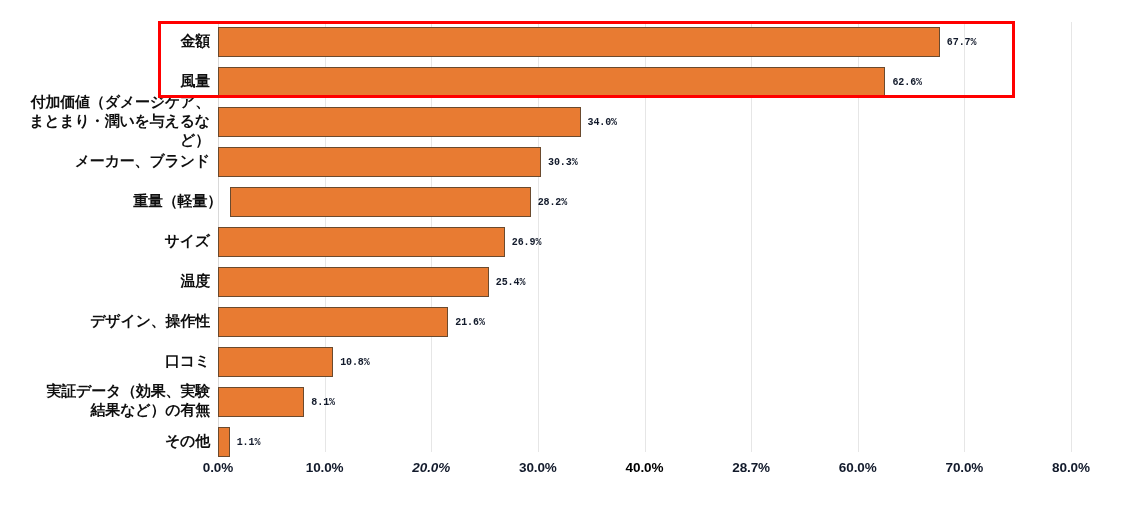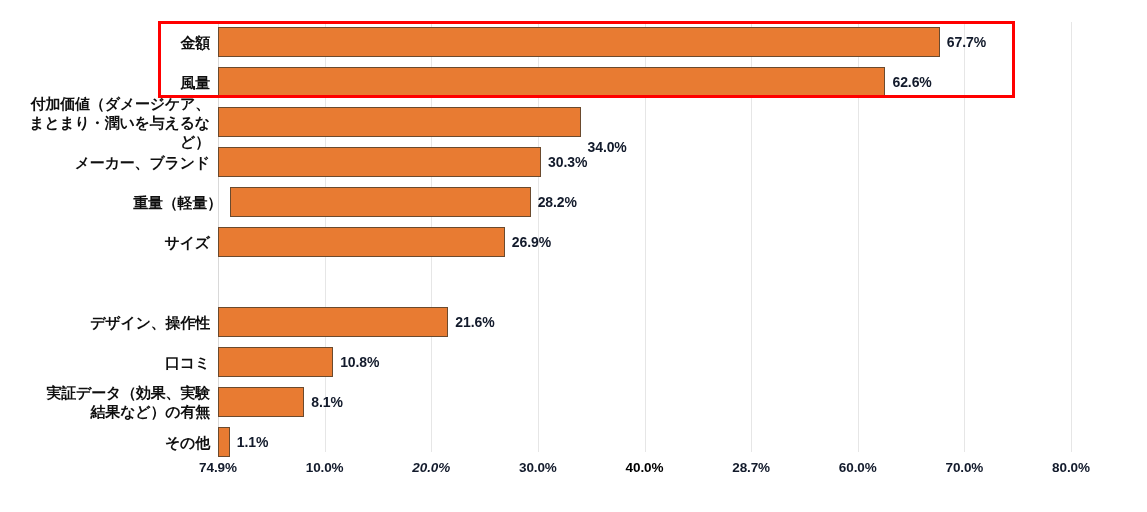--- a/index.html
+++ b/index.html
@@ -51,20 +51,21 @@
     height: 452px;
   }
 
   .row {
     position: absolute;
     left: 0;
     width: 1147px;
     height: 40px;
     display: flex;
     align-items: center;
+    font-family: Liberation Mono, monospace;
   }
 
   .cat-label {
     position: absolute;
     left: 0;
     width: 210px;
     text-align: right;
     font-size: 15px;
     font-weight: bold;
     line-height: 19px;
@@ -84,21 +85,21 @@
     height: 30px;
     background: #e87b32;
     border: 1.5px solid #6a4a2e;
     box-sizing: border-box;
   }
 
   .bar-value {
     position: absolute;
     top: 50%;
     transform: translateY(-50%);
-    font-size: 14px;
+    font-size: 10px;
     font-weight: bold;
     color: #121a2b;
     white-space: nowrap;
     letter-spacing: -0.1px;
   }
 
   
   .xaxis {
     position: absolute;
     left: 0;
@@ -161,21 +162,21 @@
           <div class="bar" style="width: 667.472px; background: rgb(232, 123, 50); border-color: rgb(106, 74, 46);"></div>
         </div>
         <div class="bar-value" style="left: 892.472px; color: rgb(18, 26, 43);">62.6%</div>
       </div>
       <div class="row" style="top: 102px;">
         <div class="cat-label">付加価値（ダメージケア、
 まとまり・潤いを与えるなど）</div>
         <div class="bar-wrap">
           <div class="bar" style="width: 362.525px; background: rgb(232, 123, 50); border-color: rgb(106, 74, 46);"></div>
         </div>
-        <div class="bar-value" style="left: 587.525px; color: rgb(18, 26, 43); margin-top: 25px;">34.0%</div>
+        <div class="bar-value" style="left: 587.525px; color: rgb(18, 26, 43);">34.0%</div>
       </div>
       <div class="row" style="top: 142px;">
         <div class="cat-label">メーカー、ブランド</div>
         <div class="bar-wrap">
           <div class="bar" style="width: 323.074px; background: rgb(232, 123, 50); border-color: rgb(106, 74, 46);"></div>
         </div>
         <div class="bar-value" style="left: 548.074px; color: rgb(18, 26, 43);">30.3%</div>
       </div>
       <div class="row" style="top: 182px; margin-left: 12px;">
         <div class="cat-label">重量（軽量）</div>
@@ -183,20 +184,27 @@
           <div class="bar" style="width: 300.683px; background: rgb(232, 123, 50); border-color: rgb(106, 74, 46);"></div>
         </div>
         <div class="bar-value" style="left: 525.683px; color: rgb(18, 26, 43);">28.2%</div>
       </div>
       <div class="row" style="top: 222px;">
         <div class="cat-label">サイズ</div>
         <div class="bar-wrap">
           <div class="bar" style="width: 286.821px; background: rgb(232, 123, 50); border-color: rgb(106, 74, 46);"></div>
         </div>
         <div class="bar-value" style="left: 511.821px; color: rgb(18, 26, 43);">26.9%</div>
+      </div>
+      <div class="row" style="top: 262px;">
+        <div class="cat-label">温度</div>
+        <div class="bar-wrap">
+          <div class="bar" style="width: 270.827px; background: rgb(232, 123, 50); border-color: rgb(106, 74, 46);"></div>
+        </div>
+        <div class="bar-value" style="left: 495.827px; color: rgb(18, 26, 43);">25.4%</div>
       </div>
       <div class="row" style="top: 302px;">
         <div class="cat-label">デザイン、操作性</div>
         <div class="bar-wrap">
           <div class="bar" style="width: 230.31px; background: rgb(232, 123, 50); border-color: rgb(106, 74, 46);"></div>
         </div>
         <div class="bar-value" style="left: 455.31px; color: rgb(18, 26, 43);">21.6%</div>
       </div>
       <div class="row" style="top: 342px;">
         <div class="cat-label">口コミ</div>
@@ -216,21 +224,21 @@
       <div class="row" style="top: 422px;">
         <div class="cat-label">その他</div>
         <div class="bar-wrap">
           <div class="bar" style="width: 11.7287px; background: rgb(232, 123, 50); border-color: rgb(106, 74, 46);"></div>
         </div>
         <div class="bar-value" style="left: 236.729px; color: rgb(18, 26, 43);">1.1%</div>
       </div>
     </div>
 
   <div class="xaxis" id="xaxis">
-      <div class="xtick" style="left: 218px; color: rgb(18, 26, 43);">74.9%</div>
+      <div class="xtick" style="left: 218px; color: rgb(18, 26, 43);">0.0%</div>
       <div class="xtick" style="left: 324.625px; color: rgb(18, 26, 43);">10.0%</div>
       <div class="xtick" style="left: 431.25px; color: rgb(18, 26, 43); font-style: italic;">20.0%</div>
       <div class="xtick" style="left: 537.875px; color: rgb(18, 26, 43); text-align: right;">30.0%</div>
       <div class="xtick" style="left: 644.5px; color: #000000;">40.0%</div>
       <div class="xtick" style="left: 751.125px; color: rgb(18, 26, 43);">28.7%</div>
       <div class="xtick" style="left: 857.75px; color: rgb(18, 26, 43);">60.0%</div>
       <div class="xtick" style="left: 964.375px; color: rgb(18, 26, 43);">70.0%</div>
       <div class="xtick" style="left: 1071px; color: rgb(18, 26, 43);">80.0%</div>
     </div>
 

